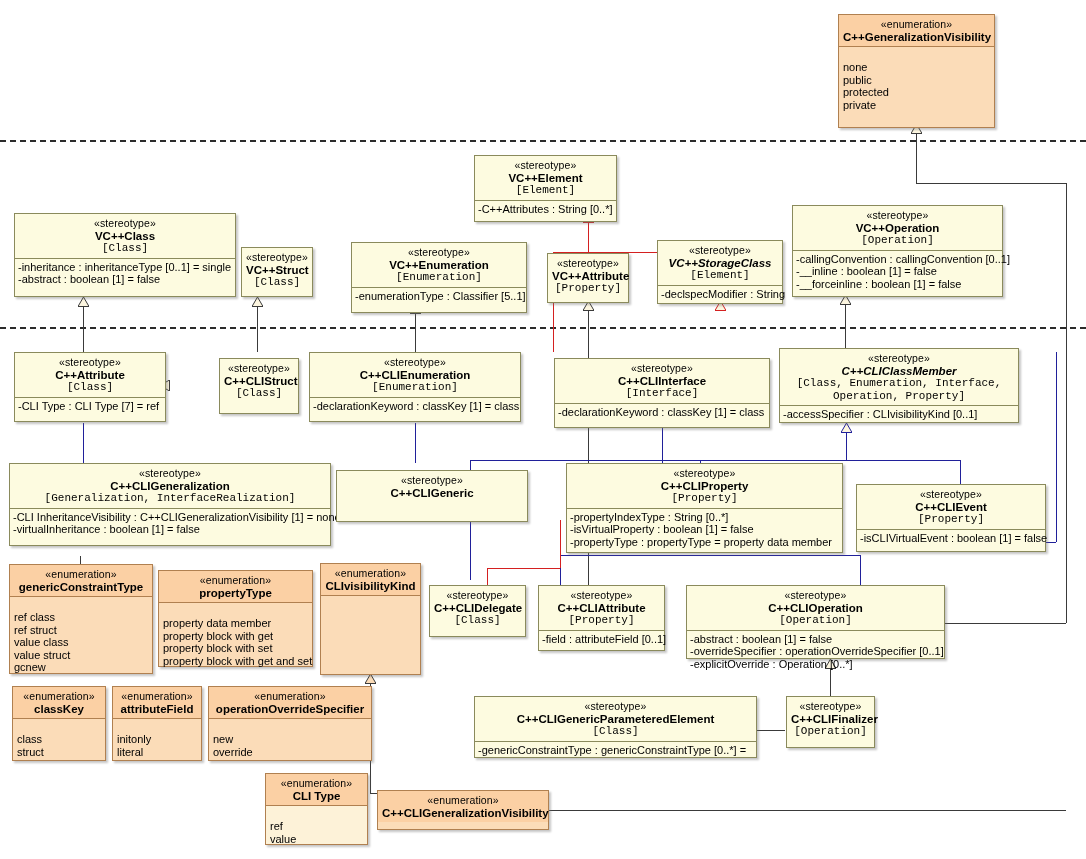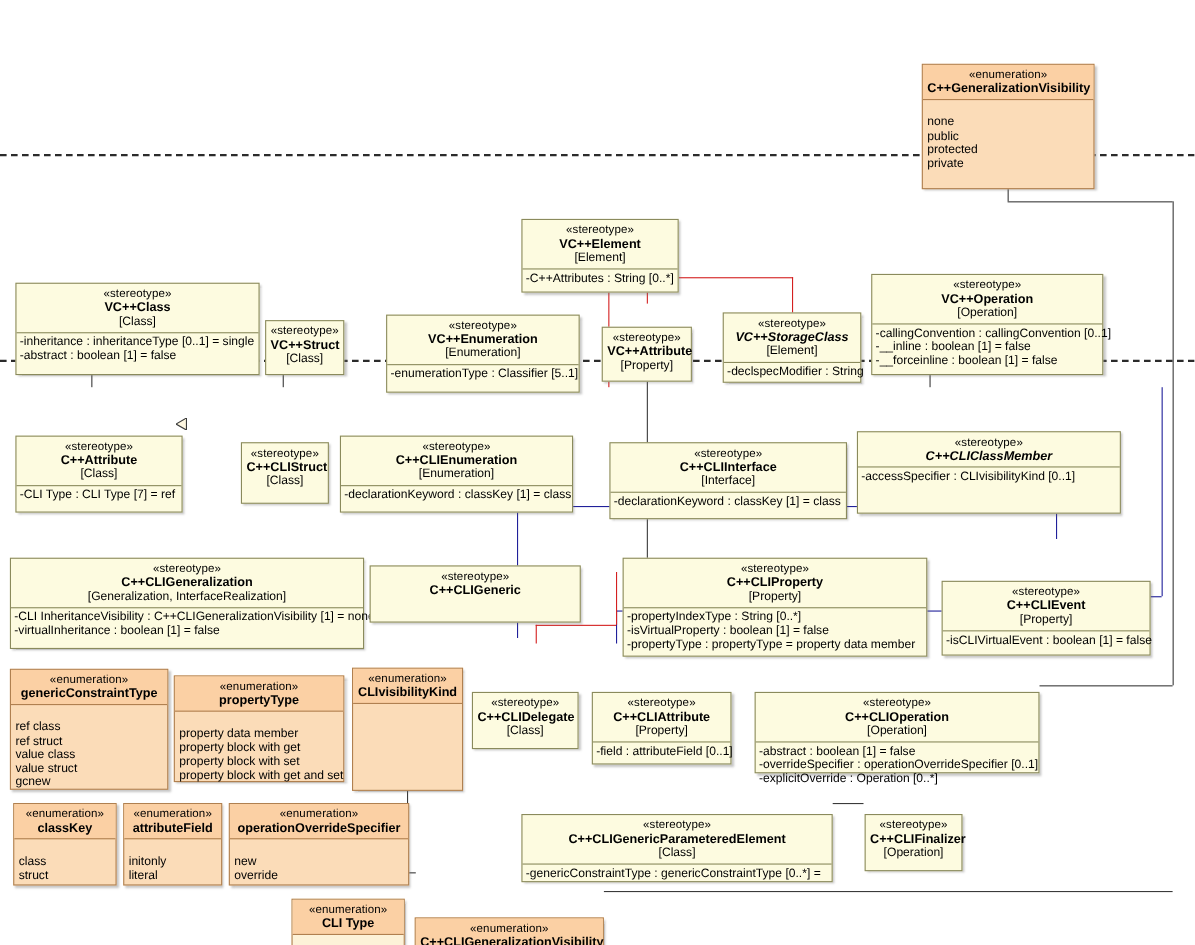--- a/index.html
+++ b/index.html
@@ -20,41 +20,40 @@
   .node {
     position: absolute;
     box-sizing: border-box;
     border: 1px solid #8a8a5c;
     box-shadow: 2px 2px 2px rgba(110,110,110,0.40);
     background: #fdfbe0;
     font-size: 11px;
     line-height: 12.5px;
     color: #000;
     z-index: 5;
-    margin-top: 44px;
   }
   .node.enum { background: #fbdcb8; border-color: #b08050; }
   .node.enum .hdr { background: #fbd0a4; }
   .node.enum-pale { background: #fdf2d8; border-color: #b08050; }
   .node.enum-pale .hdr { background: #fbd0a4; }
 
   .hdr {
     padding: 3px 4px 3px 4px;
     text-align: center;
   }
   .node.enum .hdr, .node.enum-pale .hdr {
     border-bottom: 1px solid #b08050;
   }
   .node.haspart .hdr { border-bottom: 1px solid #8a8a5c; }
   .node.enum.haspart .hdr, .node.enum-pale.haspart .hdr { border-bottom: 1px solid #b08050; }
 
   .guillemet { display:block; font-size: 10.5px; letter-spacing: .1px; }
   .nm { display:block; font-weight: bold; font-size: 11.5px; }
   .nm.ital { font-style: italic; }
-  .meta { display:block; font-size: 11px; }
+  .meta { display:block; font-size: 11px; font-family: Liberation Mono, monospace; }
 
   .body {
     padding: 2px 3px 3px 3px;
   }
   .body .attr { display:block; white-space: nowrap; font-size: 11px; line-height: 12.5px; }
   .lits { padding: 14px 4px 3px 4px; }
   .lits .lit { display:block; white-space: nowrap; font-size: 11px; line-height: 12.5px; }
 
   
   .ln { position: absolute; background: #3a3a3a; z-index: 2; }
@@ -317,20 +316,21 @@
     </div>
     <div class="body">
       <span class="attr">-declarationKeyword : classKey [1] = class</span>
     </div>
   </div>
 
   <div class="node haspart" style="left:779px; top:348px; width:240px; height:75px;">
     <div class="hdr">
       <span class="guillemet">«stereotype»</span>
       <span class="nm ital">C++CLIClassMember</span>
+      <span class="meta">[Class, Enumeration, Interface, Operation, Property]</span>
     </div>
     <div class="body">
       <span class="attr">-accessSpecifier : CLIvisibilityKind [0..1]</span>
     </div>
   </div>
 
   <div class="node haspart" style="left:9px; top:463px; width:322px; height:83px;">
     <div class="hdr">
       <span class="guillemet">«stereotype»</span>
       <span class="nm">C++CLIGeneralization</span>

